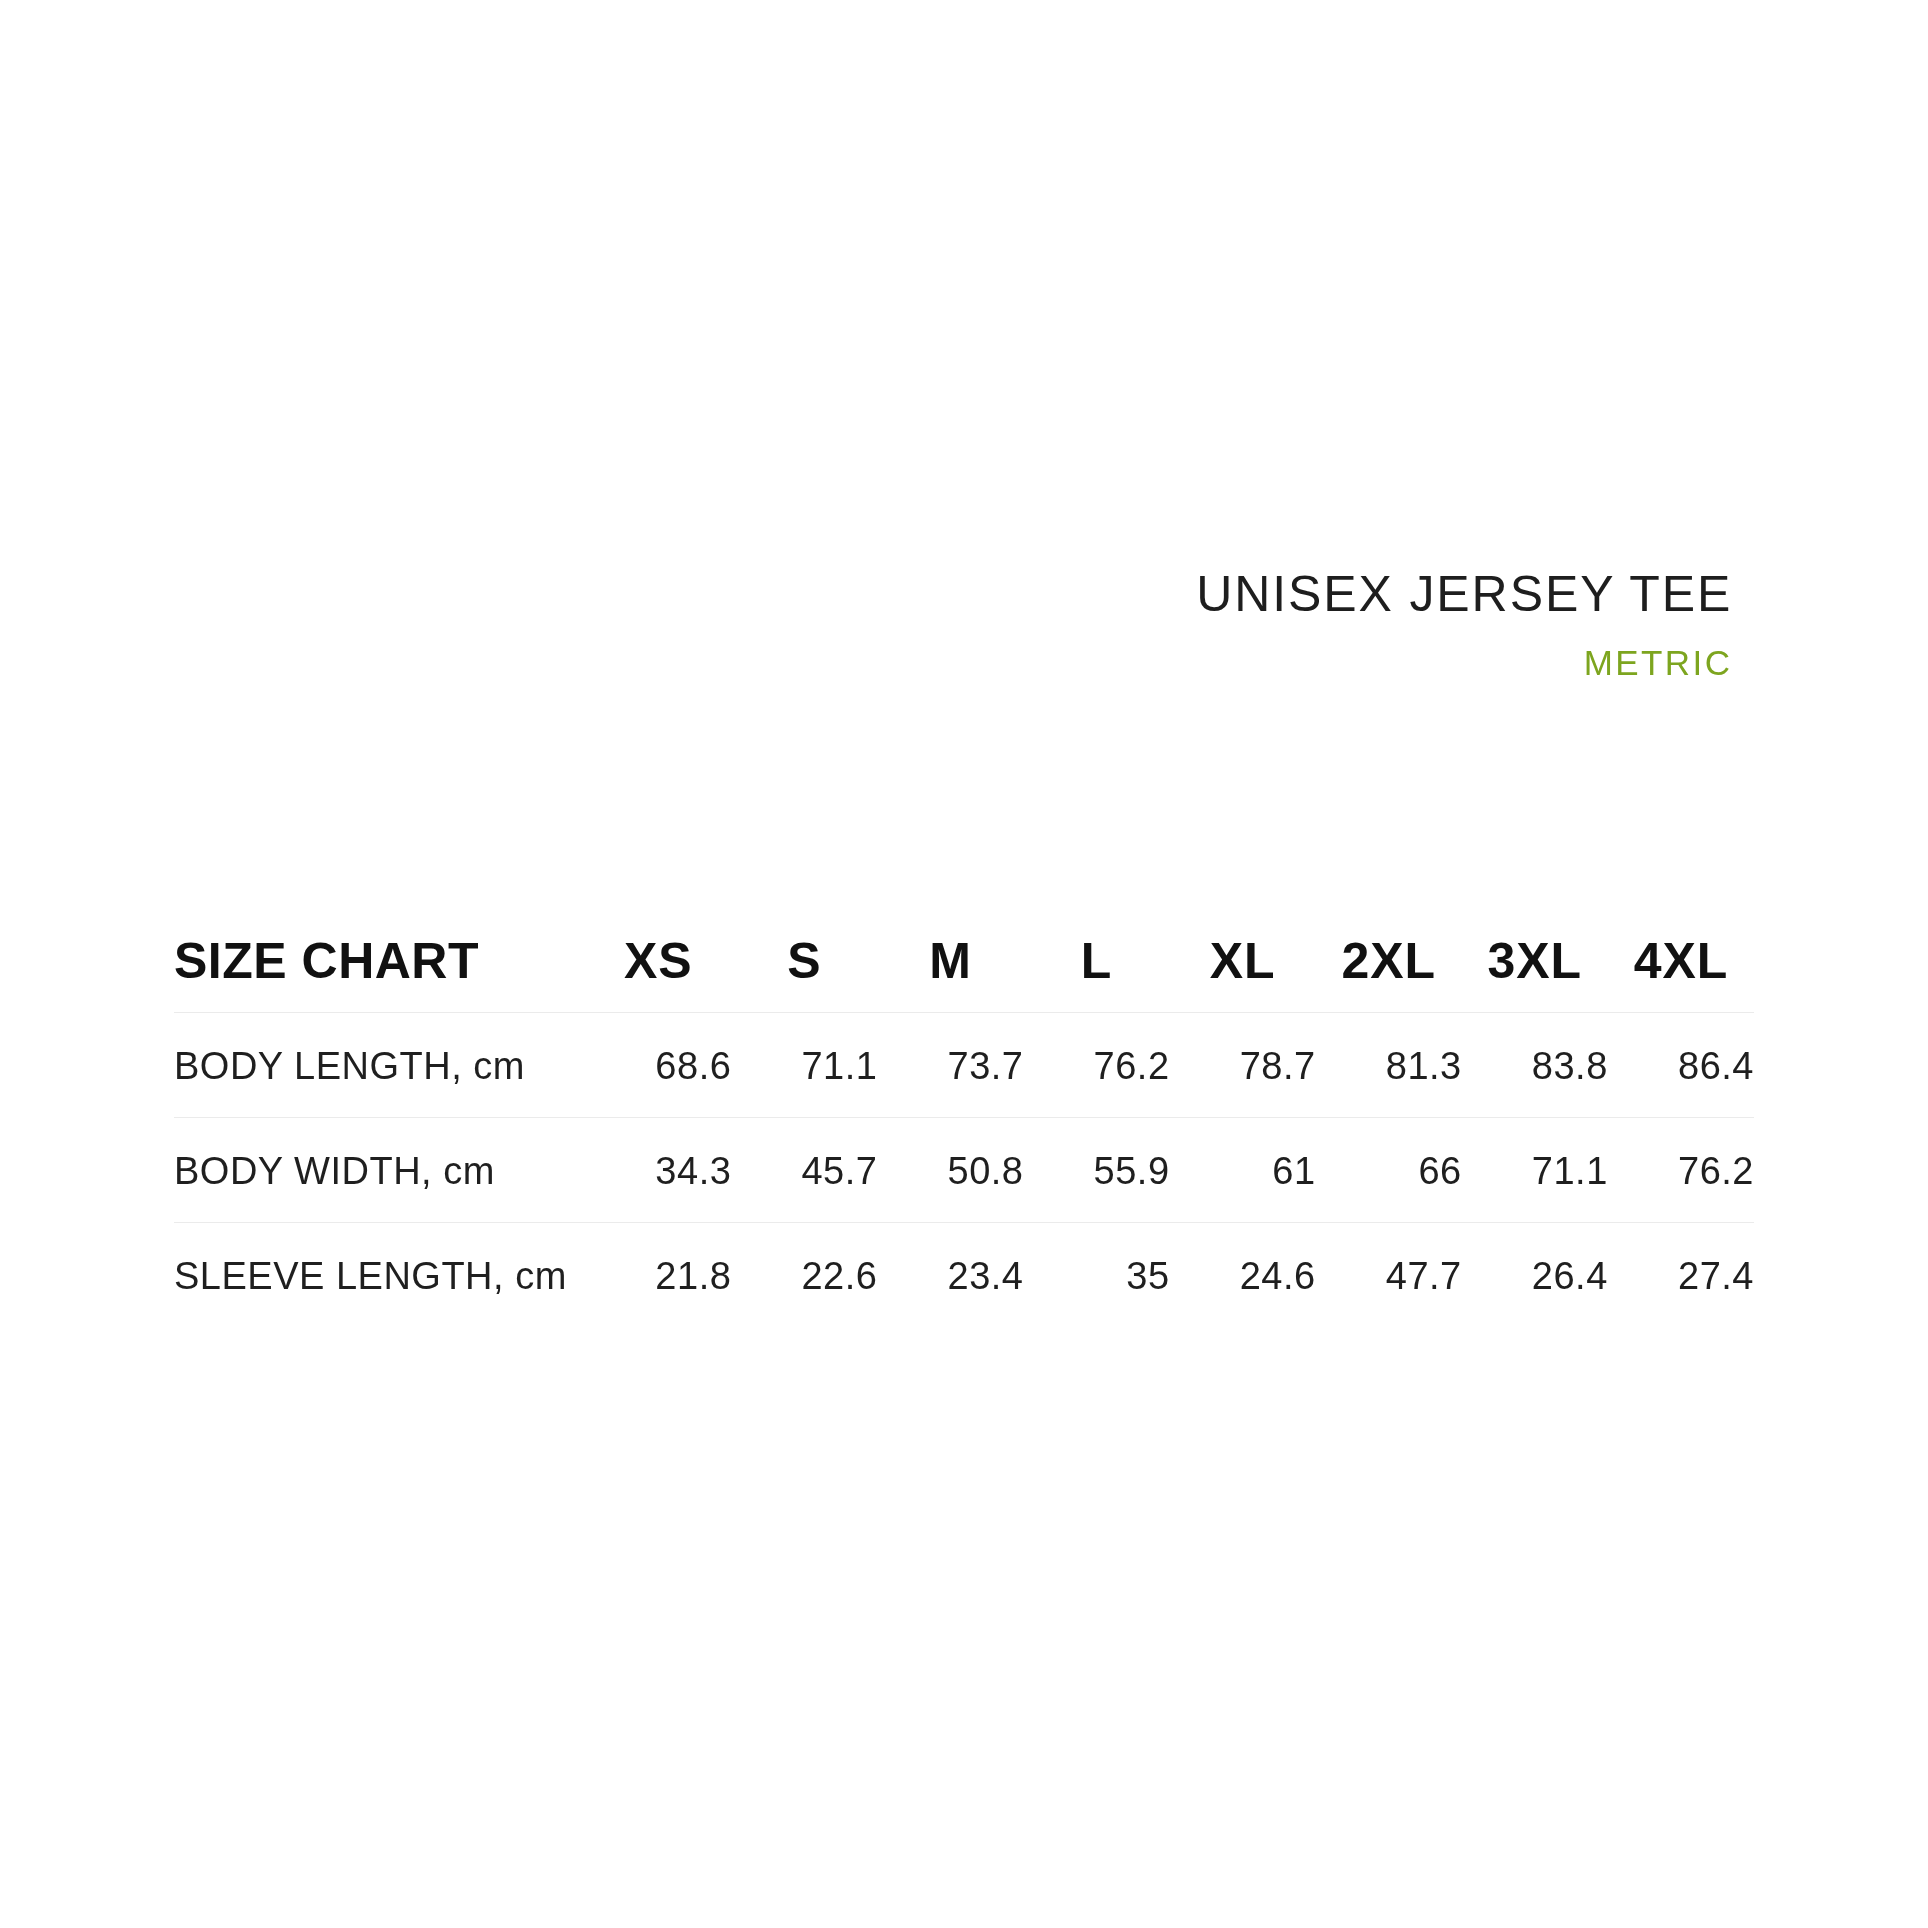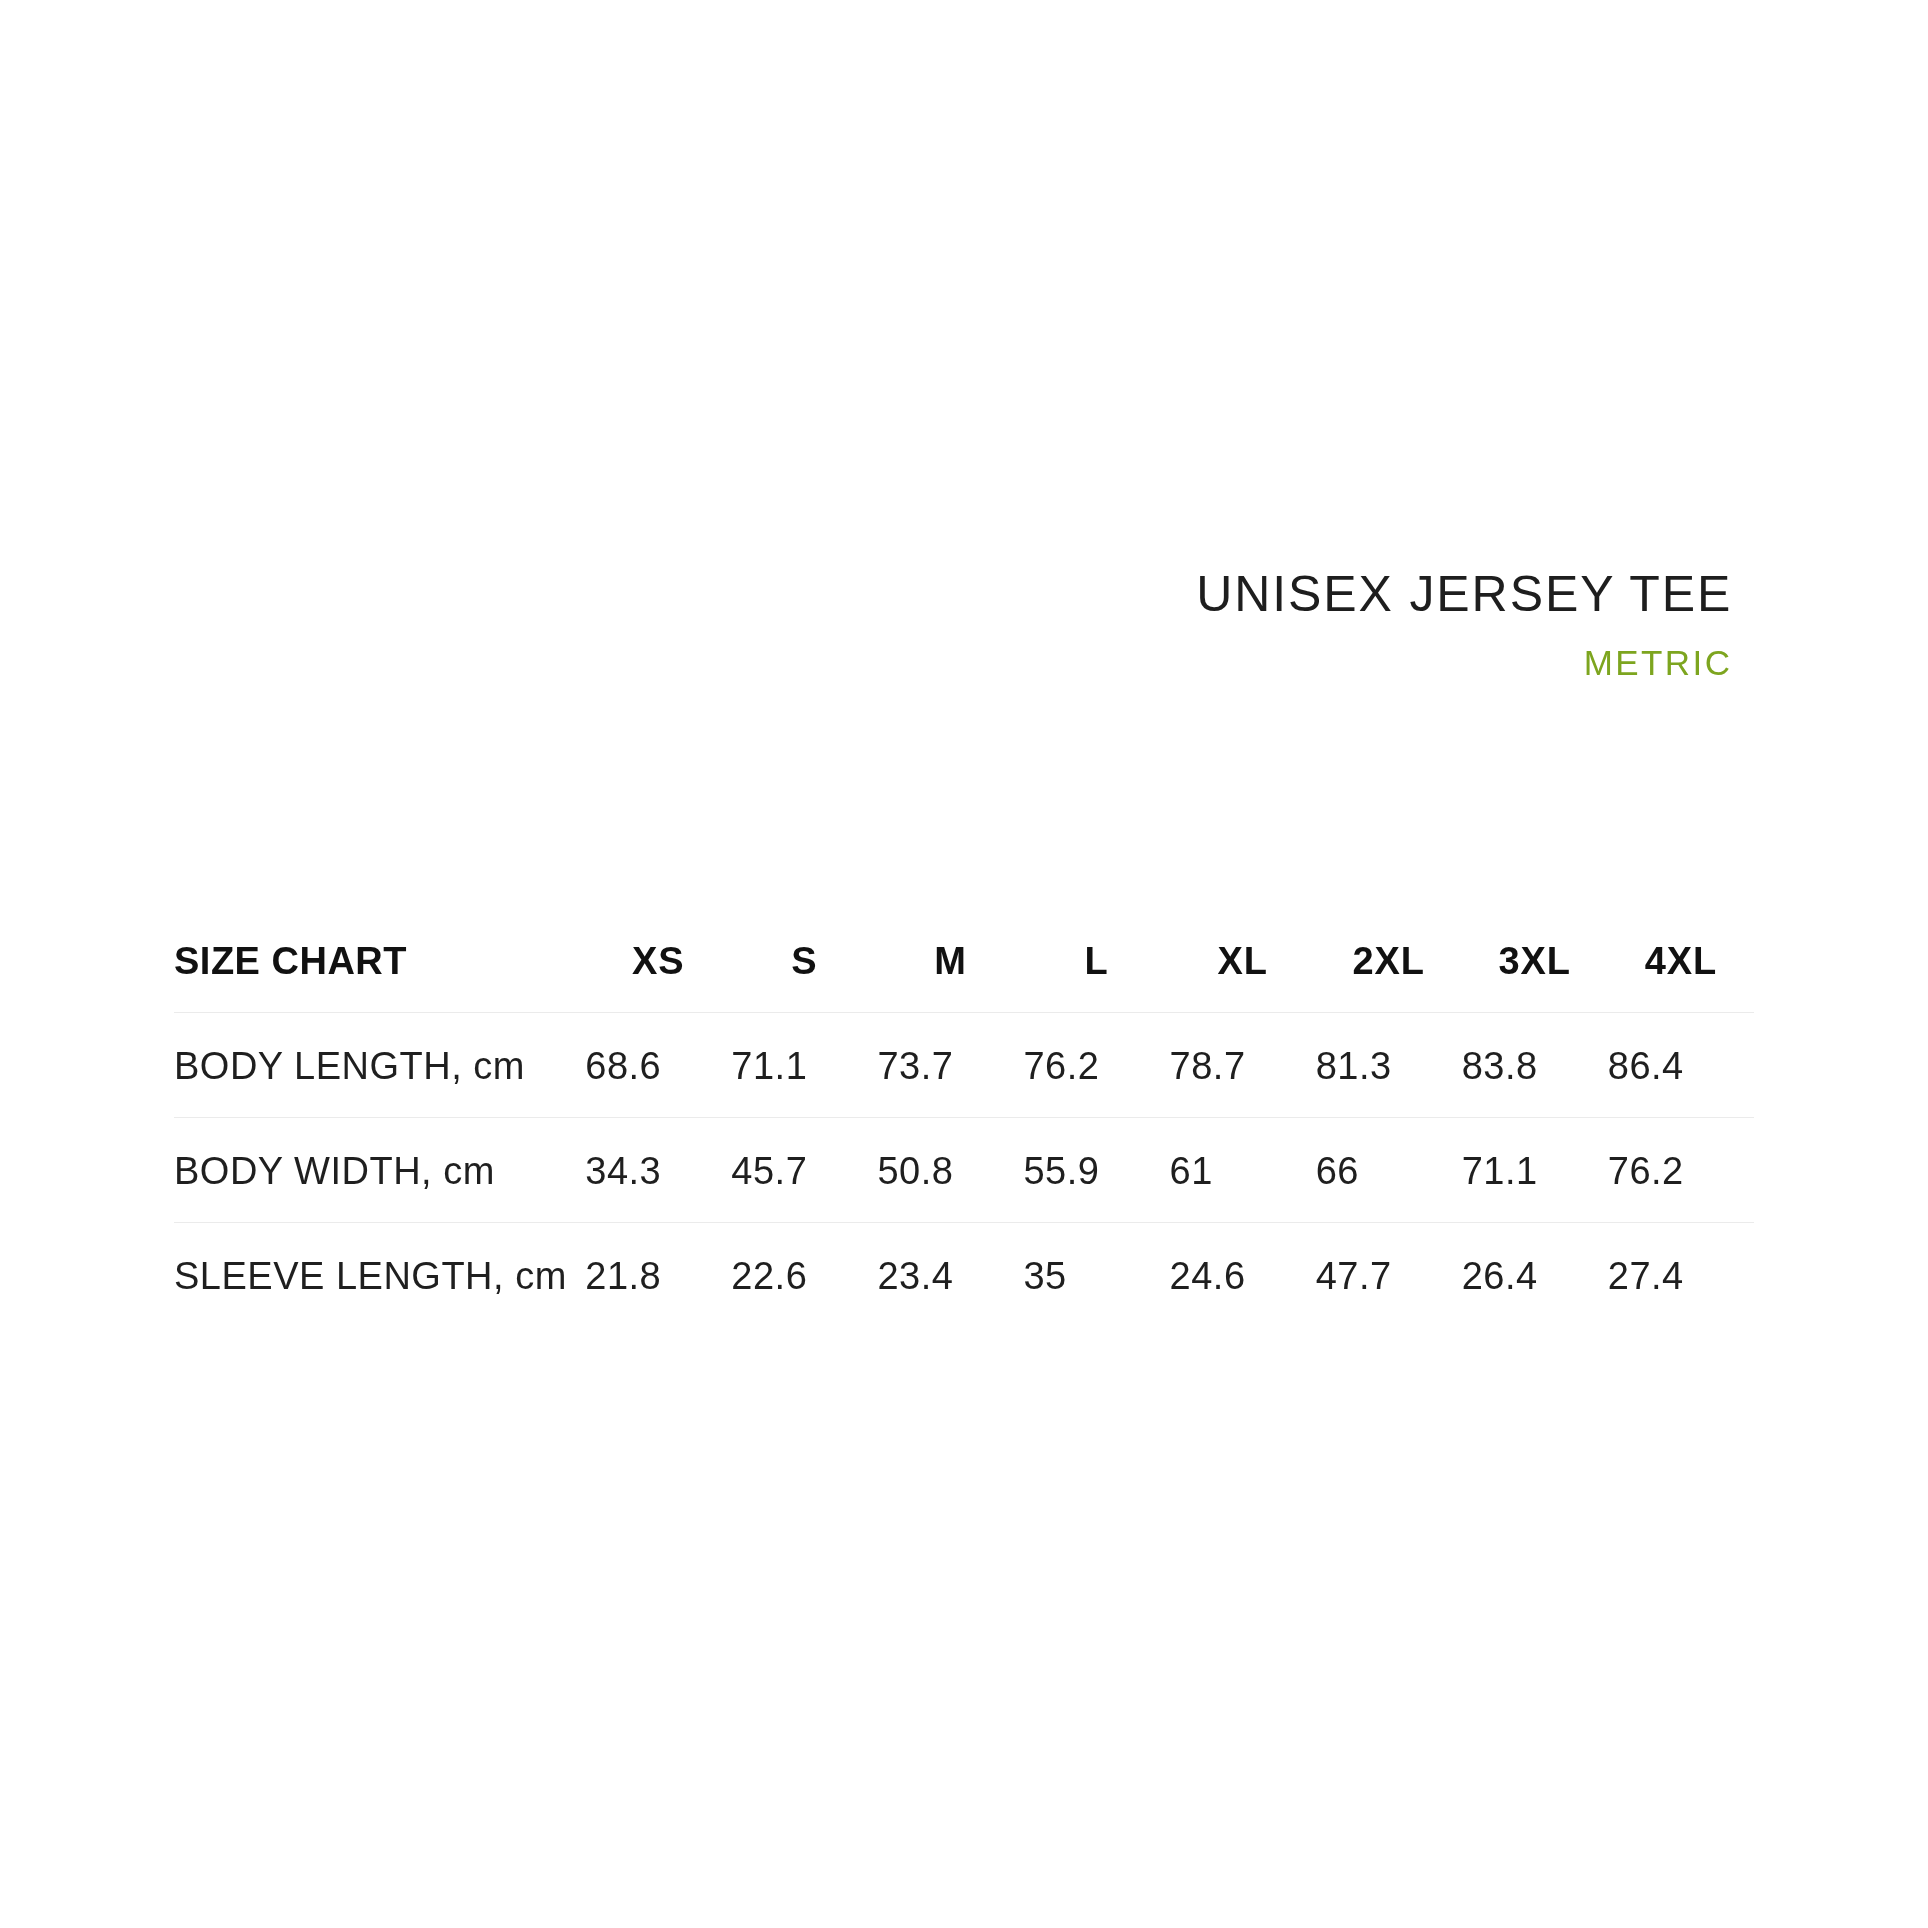--- a/index.html
+++ b/index.html
@@ -46,41 +46,41 @@
     position: absolute;
     left: 174px;
     top: 918px;
     width: 1580px;
     border-collapse: collapse;
     table-layout: fixed;
   }
   table.size-chart col.label-col { width: 411px; }
   table.size-chart col.size-col  { width: 146px; }
   table.size-chart th {
-    font-size: 38px;
+    font-size: 50px;
     line-height: 38px;
     font-weight: bold;
     color: #111111;
     letter-spacing: 0.9px;
     padding: 23.5px 0 32px 0;
     text-align: center;
     white-space: nowrap;
     margin-left: 33px;
   }
   table.size-chart th.row-head {
     text-align: left;
     letter-spacing: 0.5px;
   }
   table.size-chart td {
     font-size: 38px;
     line-height: 38px;
     color: #1f1f1f;
     letter-spacing: 0.5px;
     padding: 34px 0 32px 0;
-    text-align: left;
+    text-align: right;
     white-space: nowrap;
   }
   table.size-chart td.row-label {
     text-align: left;
   }
   table.size-chart tbody tr {
     border-top: 1.9px solid #ebebeb;
   }
 </style>
 </head>

